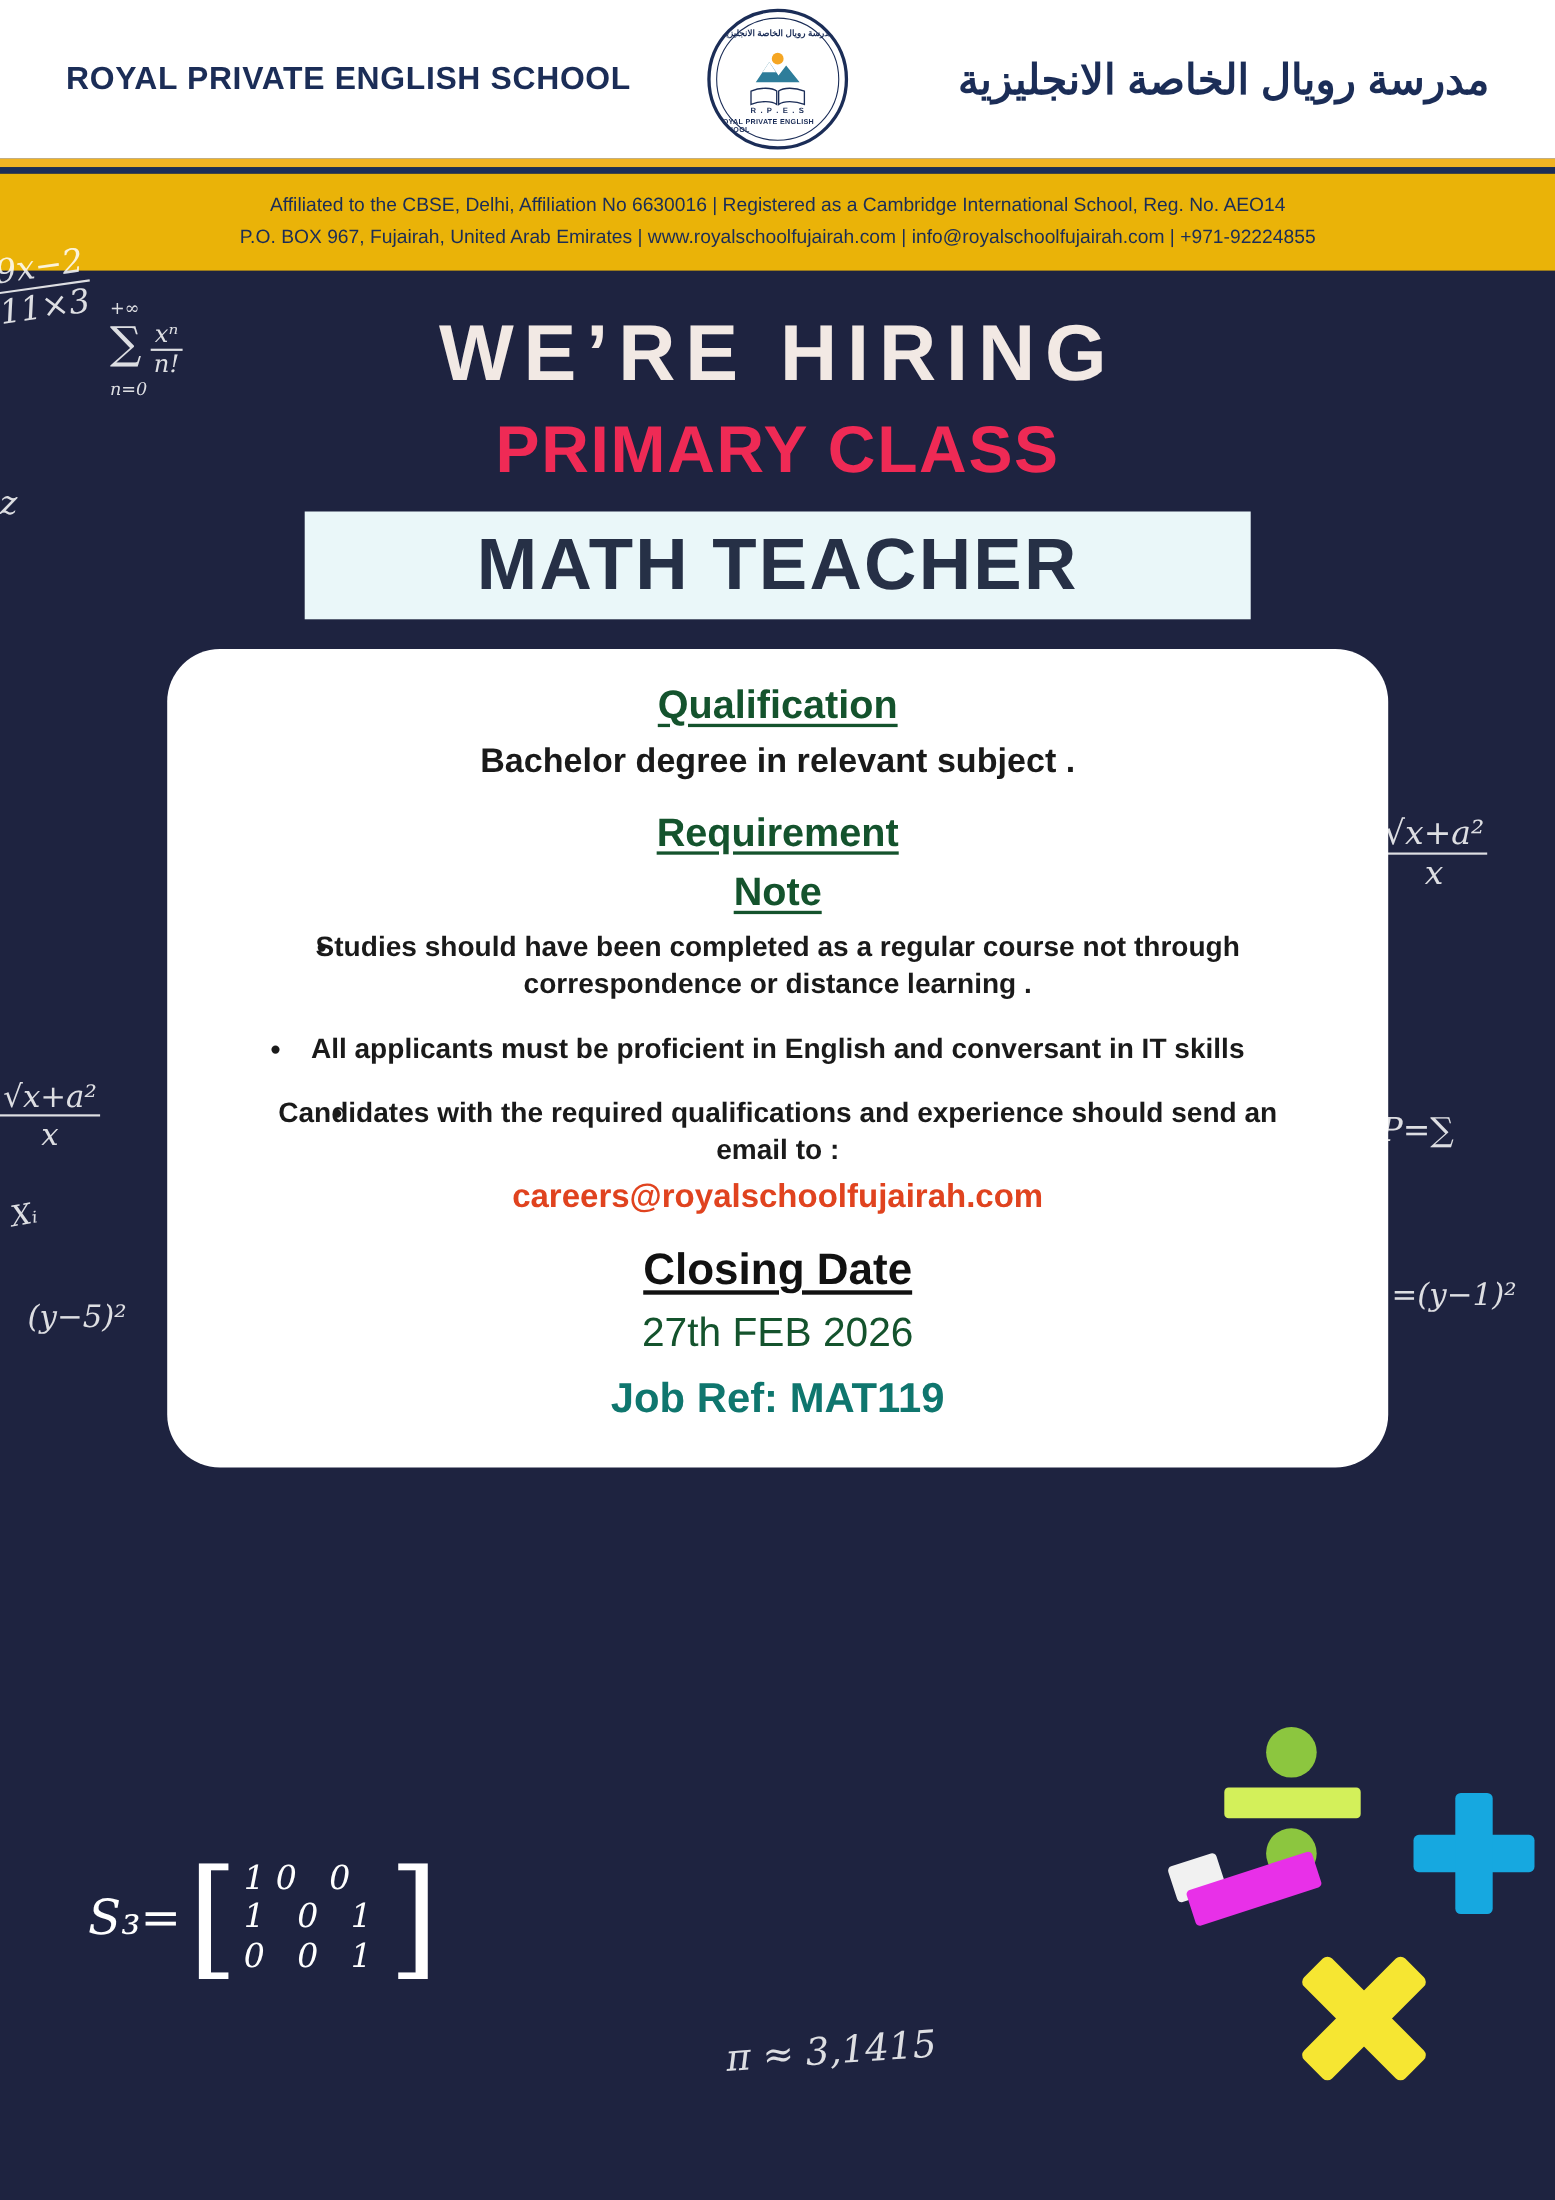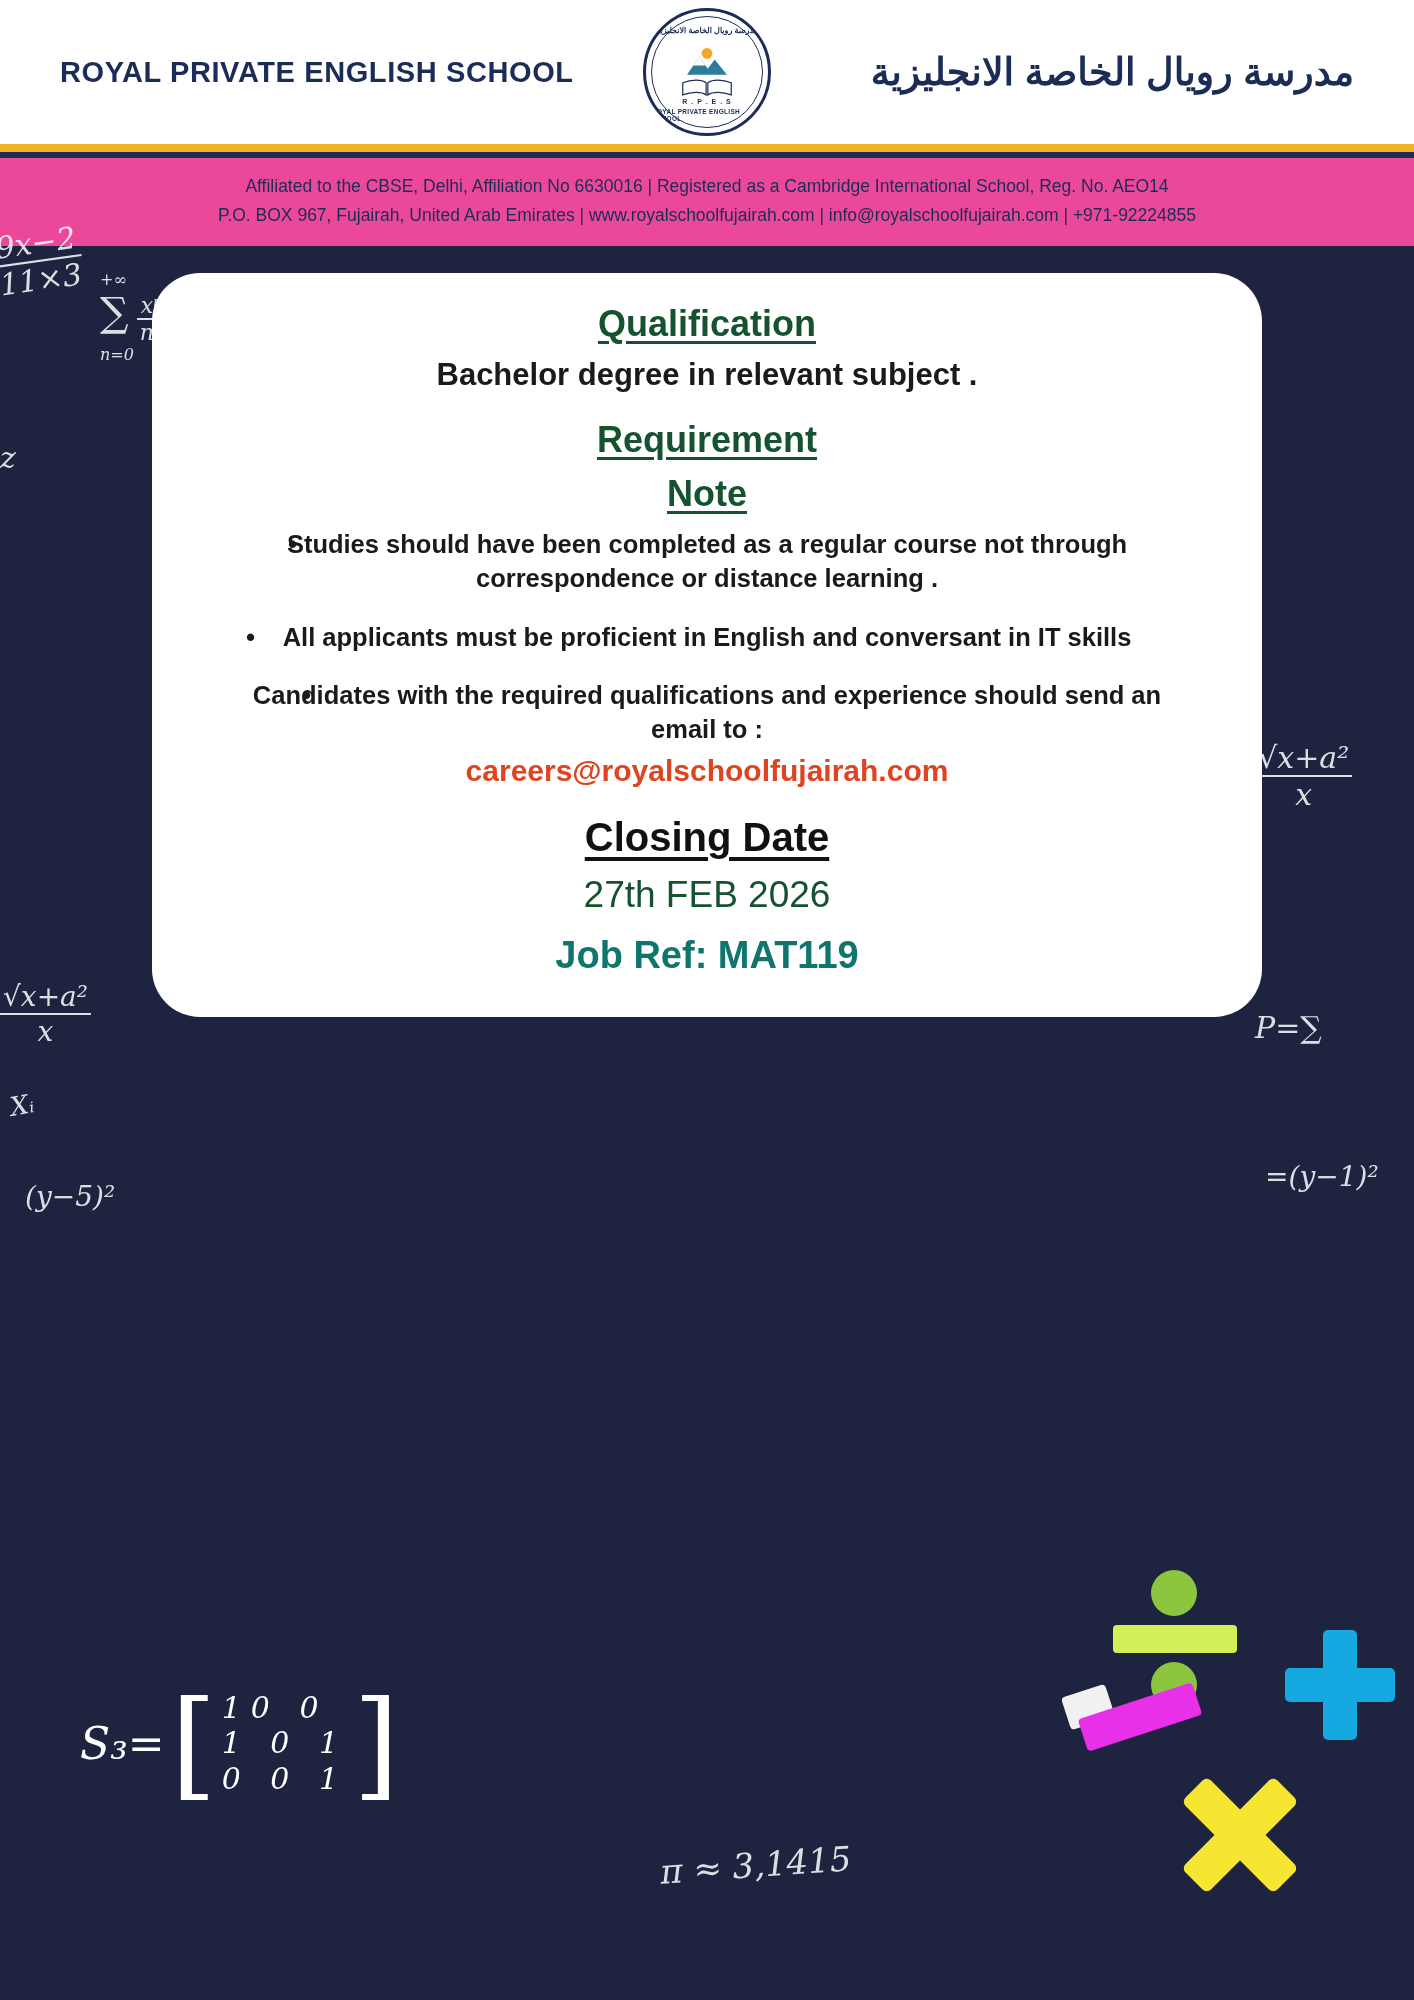--- a/index.html
+++ b/index.html
@@ -104,21 +104,21 @@
     font-weight: bold;
     color: #1b2d57;
     letter-spacing: 0.3px;
   }
 
   .gold-bar { width: 100%; height: 8px; background: #f0b323; }
   .navy-bar { width: 100%; height: 6px; background: #1b2d57; }
 
   .sub-header {
     width: 100%;
-    background: #ec4899;
+    background: #eab308;
     padding: 14px 0 16px 0;
     text-align: center;
   }
   .sub-header div {
     font-size: 17.5px;
     color: #1b2d57;
     line-height: 1.65;
     font-weight: 500;
   }
 
@@ -382,20 +382,27 @@
       <span class="mat-brk">[</span>
       <span class="mat-cells">
         <div>10 0</div>
           <div>1 0 1</div>
           <div>0 0 1</div>
       </span>
       <span class="mat-brk">]</span>
     </div>
   </div>
 
+  <div class="titles">
+    <div class="t-hiring">WE’RE HIRING</div>
+    <div class="t-primary">PRIMARY CLASS</div>
+    <div class="t-math-wrap">
+      <div class="t-math">MATH TEACHER</div>
+    </div>
+  </div>
 
   <div class="card">
     <div class="sec-head">Qualification</div>
     <div class="sec-body">Bachelor degree in relevant subject .</div>
 
     <div class="sec-head">Requirement</div>
 
     <div class="sec-head">Note</div>
     <ul class="notes">
       <li class="li1">

